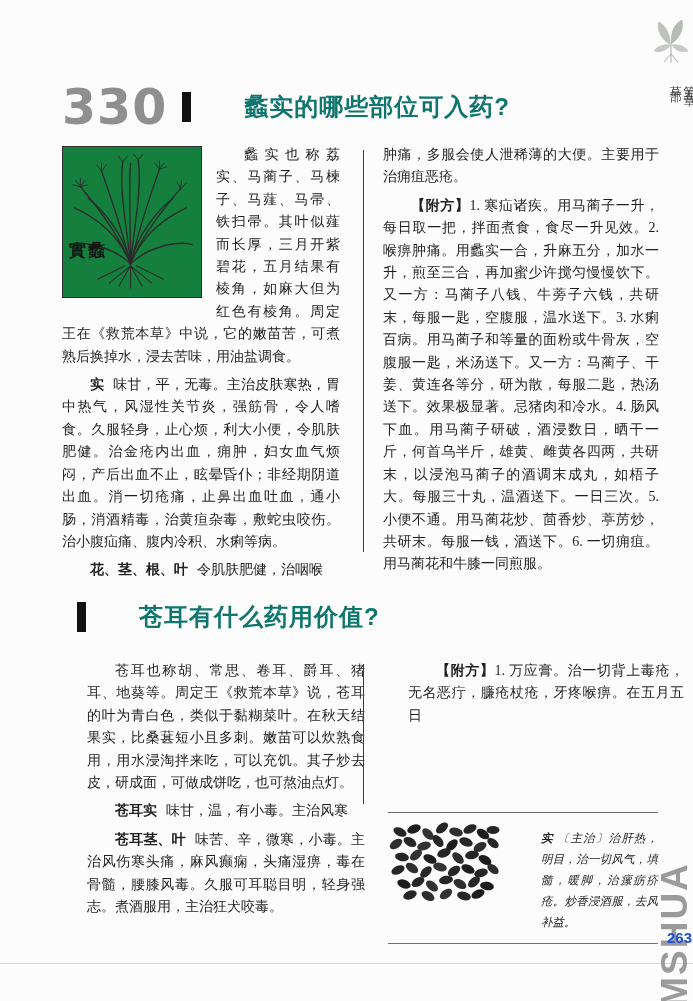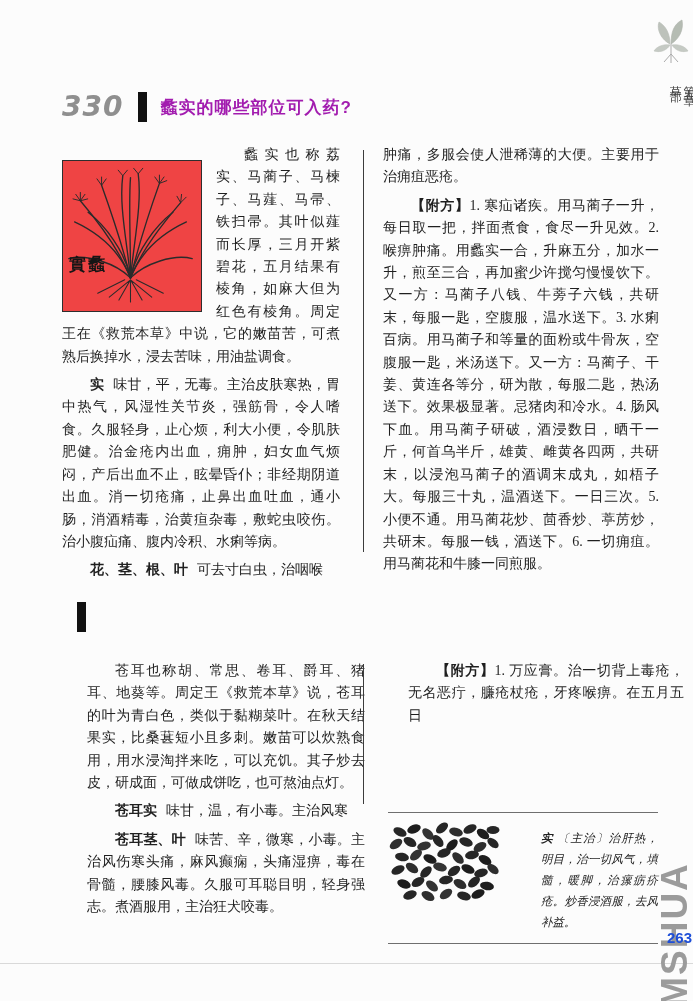--- a/index.html
+++ b/index.html
@@ -6,42 +6,42 @@
   .page{
     position:relative;width:693px;height:1001px;background:#fcfcfc;
     overflow:hidden;margin:0 auto;
     font-family:"Liberation Serif","DejaVu Serif",serif;
     color:#1f1f1f;
   }
   
   .sec-header{position:absolute;left:62px;display:flex;align-items:center;height:42px;}
   .sec-num{
     font-family:"DejaVu Sans","Liberation Sans",sans-serif;
-    font-size:28px;font-weight:800;color:#8f8f8f;letter-spacing:1px;line-height:1;font-style:italic;
+    font-size:49px;font-weight:800;color:#8f8f8f;letter-spacing:1px;line-height:1;
   }
   .sec-bar{width:9px;height:30px;background:#111;margin:0 13px 0 15px;}
   .sec-title{
     font-family:"Liberation Sans","DejaVu Sans",sans-serif;
-    font-size:17px;font-weight:800;color:#a21caf;letter-spacing:1px;line-height:1;
+    font-size:24px;font-weight:800;color:#0f766e;letter-spacing:1px;line-height:1;margin-left:40px;
   }
   
   .body{position:absolute;left:62px;width:597px;display:flex;}
   .col-left{width:278px;margin-right:43px;}
   .col-right{width:276px;}
   .body p{margin:0;font-size:14px;line-height:22.4px;text-align:justify;}
   .body p+p{margin-top:6px;}
   .indent{text-indent:2em;}
   .lead{font-weight:700;margin-right:9px;}
   .fufang{font-weight:700;}
   .divider{position:absolute;width:1px;background:#3c3c3c;}
   #divider-330{left:363px;top:150px;height:402px;}
   #divider-331{left:363px;top:664px;height:140px;}
   
   .illu-float{float:left;width:140px;height:172px;margin:2px 14px 0 0;}
-  .illu-box{position:relative;width:138px;height:150px;border:1.5px solid #2e2e2e;background:#ef4444;margin-top:14px;}
+  .illu-box{position:relative;width:138px;height:150px;border:1.5px solid #2e2e2e;background:#15803d;}
   .illu-label{
     position:absolute;left:6px;top:92px;
     font-size:17px;font-weight:700;color:#151515;letter-spacing:2px;
     font-family:"Liberation Serif","DejaVu Serif",serif;
   }
   
   .figure{
     position:absolute;left:388px;top:812px;width:270px;
     border-top:1px solid #6f6f6f;border-bottom:1px solid #6f6f6f;
     padding:9px 0 10px 0;display:flex;align-items:flex-start;gap:32px;
@@ -134,31 +134,32 @@
             </g>
             <g stroke="#2b2b2b" fill="none" stroke-width="1.1" stroke-linecap="round">
               <path d="M70,122 L48,140 M70,122 L58,143 M70,122 L70,145 M70,122 L82,143 M70,122 L92,140 M64,122 L36,136 M76,122 L104,136"></path>
             </g>
           </svg>
           <span class="illu-label">實蠡</span>
         </div>
       </div>
       <p class="indent">蠡实也称荔实、马蔺子、马楝子、马薤、马帚、铁扫帚。其叶似薤而长厚，三月开紫碧花，五月结果有棱角，如麻大但为红色有棱角。周定王在《救荒本草》中说，它的嫩苗苦，可煮熟后换掉水，浸去苦味，用油盐调食。</p>
       <p class="indent"><span class="lead">实</span><span>味甘，平，无毒。主治皮肤寒热，胃中热气，风湿性关节炎，强筋骨，令人嗜食。久服轻身，止心烦，利大小便，令肌肤肥健。治金疮内出血，痈肿，妇女血气烦闷，产后出血不止，眩晕昏仆；非经期阴道出血。消一切疮痛，止鼻出血吐血，通小肠，消酒精毒，治黄疸杂毒，敷蛇虫咬伤。治小腹疝痛、腹内冷积、水痢等病。</span></p>
-      <p class="indent"><span class="lead">花、茎、根、叶</span><span>可去寸白虫，治咽喉</span></p>
+      <p class="indent"><span class="lead">花、茎、根、叶</span><span>令肌肤肥健，治咽喉</span></p>
     </div>
     <div class="col-right">
       <p>肿痛，多服会使人泄稀薄的大便。主要用于治痈疽恶疮。</p>
       <p class="indent"><span class="fufang">【附方】</span><span>1. 寒疝诸疾。用马蔺子一升，每日取一把，拌面煮食，食尽一升见效。2. 喉痹肿痛。用蠡实一合，升麻五分，加水一升，煎至三合，再加蜜少许搅匀慢慢饮下。又一方：马蔺子八钱、牛蒡子六钱，共研末，每服一匙，空腹服，温水送下。3. 水痢百病。用马蔺子和等量的面粉或牛骨灰，空腹服一匙，米汤送下。又一方：马蔺子、干姜、黄连各等分，研为散，每服二匙，热汤送下。效果极显著。忌猪肉和冷水。4. 肠风下血。用马蔺子研破，酒浸数日，晒干一斤，何首乌半斤，雄黄、雌黄各四两，共研末，以浸泡马蔺子的酒调末成丸，如梧子大。每服三十丸，温酒送下。一日三次。5. 小便不通。用马蔺花炒、茴香炒、葶苈炒，共研末。每服一钱，酒送下。6. 一切痈疽。用马蔺花和牛膝一同煎服。</span></p>
     </div>
   </div>
   <div class="divider" id="divider-330"></div>
 
   <div class="sec-header" style="top:596px;">
     <span class="sec-bar"></span>
+    <span class="sec-title">苍耳有什么药用价值?</span>
   </div>
 
   <div class="body" style="top:660px;margin-left:25px;">
     <div class="col-left">
       <p class="indent">苍耳也称胡、常思、卷耳、爵耳、猪耳、地葵等。周定王《救荒本草》说，苍耳的叶为青白色，类似于黏糊菜叶。在秋天结果实，比桑葚短小且多刺。嫩苗可以炊熟食用，用水浸淘拌来吃，可以充饥。其子炒去皮，研成面，可做成饼吃，也可熬油点灯。</p>
       <p class="indent"><span class="lead">苍耳实</span><span>味甘，温，有小毒。主治风寒</span></p>
       <p class="indent"><span class="lead">苍耳茎、叶</span><span>味苦、辛，微寒，小毒。主治风伤寒头痛，麻风癫痫，头痛湿痹，毒在骨髓，腰膝风毒。久服可耳聪目明，轻身强志。煮酒服用，主治狂犬咬毒。</span></p>
     </div>
     <div class="col-right">
       <p class="indent"><span class="fufang">【附方】</span><span>1. 万应膏。治一切背上毒疮，无名恶疔，臁疮杖疮，牙疼喉痹。在五月五日</span></p>

